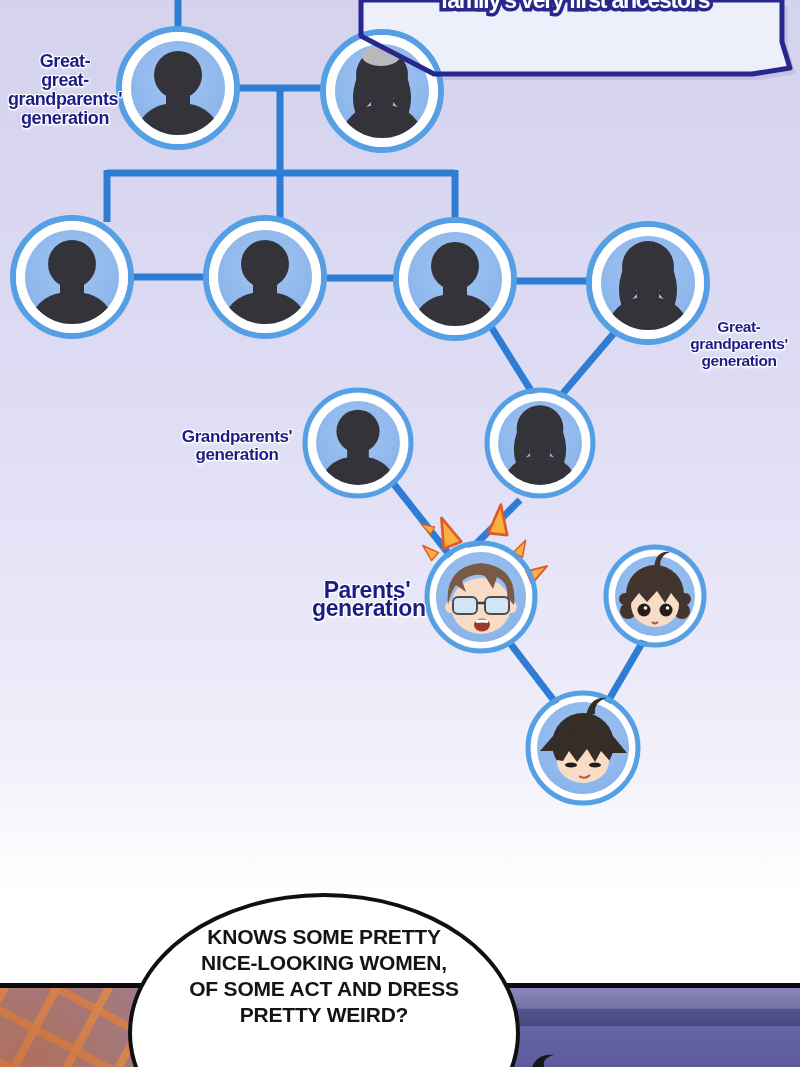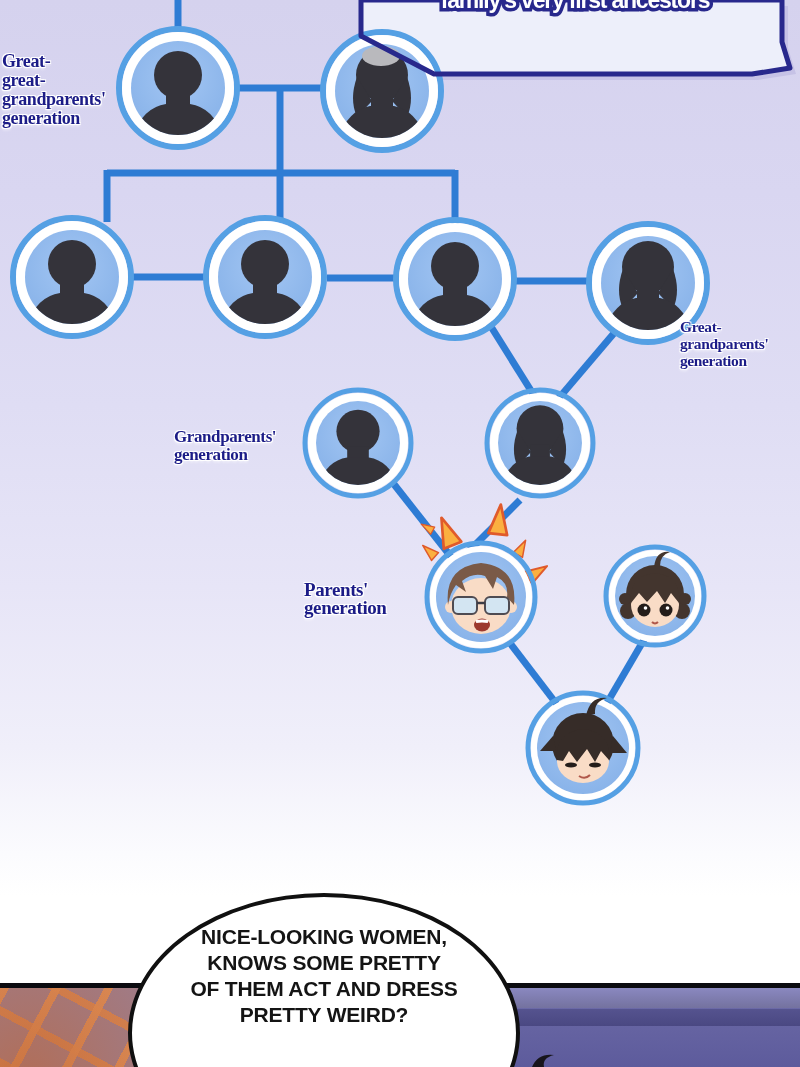--- a/index.html
+++ b/index.html
@@ -18,29 +18,28 @@
     z-index:4;pointer-events:none;white-space:nowrap;
   }
   .bubble-title .back{
     position:absolute;left:0;right:0;top:0;color:#28288c;
     -webkit-text-stroke:7px #28288c;text-shadow:0 3px 0 #28288c;
   }
   .bubble-title .front{position:absolute;left:0;right:0;top:0;color:#ffffff;}
 
   
   .glabel{
-    position:absolute;z-index:4;color:#1c1c87;font-weight:bold;text-align:left;
+    position:absolute;z-index:4;color:#1c1c87;font-weight:bold;text-align:center;
     letter-spacing:-0.4px;
     text-shadow:-1px -1px 0 #fff,1px -1px 0 #fff,-1px 1px 0 #fff,1px 1px 0 #fff,0 2px 3px rgba(255,255,255,.9);
-    font-family:Liberation Serif, serif;
   }
   #label-ggg{left:2px;top:52px;width:126px;font-size:18px;line-height:19px;}
   #label-gg{left:680px;top:318px;width:118px;font-size:15.5px;line-height:17px;}
   #label-g{left:174px;top:428px;width:126px;font-size:17px;line-height:18px;}
-  #label-p{left:304px;top:581px;width:110px;font-size:19px;line-height:18px;}
+  #label-p{left:312px;top:581px;width:110px;font-size:23px;line-height:18px;}
 
   
   .bottom-panel{
     position:absolute;left:0;top:983px;width:800px;height:84px;z-index:3;
     border-top:5px solid #0b0b10;box-sizing:border-box;
     background:linear-gradient(180deg,#716fac 0%,#6664a2 45%,#5d5b9c 100%);
     overflow:hidden;
   }
   .panel-bevel{
     position:absolute;left:330px;right:0;top:0;height:20px;
@@ -292,20 +291,20 @@
     <div class="panel-bevel"></div>
     <div class="panel-band"></div>
     <div class="lattice"></div>
     <svg class="head-wisp" width="44" height="16">
       <path d="M4,16 Q10,2 26,4 Q14,7 16,16 Z" fill="#17151c"></path>
     </svg>
   </div>
 
   <div class="dialogue">
     <div class="dialogue-text">
+      <div>KNOWS SOME PRETTY</div>
       <div>NICE-LOOKING WOMEN,</div>
-      <div>KNOWS SOME PRETTY</div>
-      <div>OF THEM ACT AND DRESS</div>
+      <div>OF SOME ACT AND DRESS</div>
       <div>PRETTY WEIRD?</div>
     </div>
   </div>
 
 </div>
 
 </body></html>

